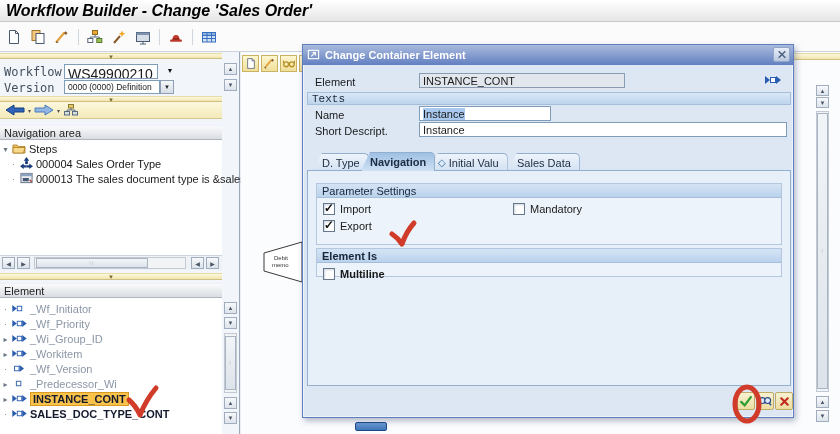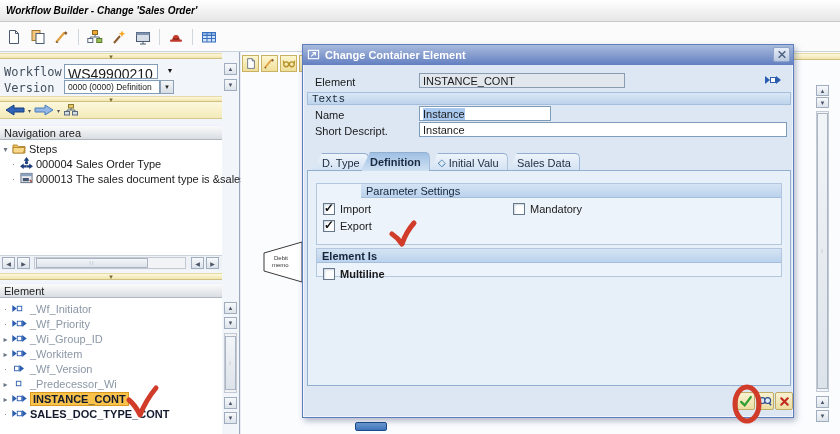--- a/index.html
+++ b/index.html
@@ -3,21 +3,21 @@
 <meta charset="utf-8">
 <style>
   * { margin:0; padding:0; box-sizing:border-box; }
   html,body { width:840px; height:434px; overflow:hidden; }
   body { font-family:"Liberation Sans", sans-serif; font-size:11px; color:#1a1a1a; background:#e9eef6; }
   .abs { position:absolute; }
   #app { position:relative; width:840px; height:434px; background:#e9eef6; }
 
   
   .titlebar { left:0; top:0; width:840px; height:22px; background:linear-gradient(#ffffff,#e6e6e6); border-bottom:1px solid #c8c8c8; display:flex; align-items:center; padding-left:6px; }
-  .titlebar .t { font-size:10px; font-weight:bold; font-style:italic; color:#000;text-align:center; }
+  .titlebar .t { font-size:16px; font-weight:bold; font-style:italic; color:#000;text-align:center; }
   .maintoolbar { left:0; top:22px; width:840px; height:30px; background:#fbfbfb; border-bottom:1px solid #cdd3da; display:flex; align-items:center; gap:4px; padding-left:4px; }
   .tbtn { width:20px; height:20px; display:flex; align-items:center; justify-content:center; border-radius:2px; }
   .tsep { width:1px; height:16px; background:#d0d6dd; margin:0 2px; }
 
   
   .leftpanel { left:0; top:52px; width:240px; height:382px; background:#f2f6fa; border-right:1px solid #9aa8ba; }
   .ystrip { background:linear-gradient(#fdf8dd,#f1e5ae); border-top:1px solid #e6dba6; border-bottom:1px solid #cfc183; text-align:center; color:#7a6a30; font-size:7px; line-height:5px; }
   .monolabel { font-family:"DejaVu Sans Mono", monospace; font-size:12px; color:#44505e; }
   .field { background:#fff; border:1px solid #7f9db9; font-size:14px; padding:1px 3px; overflow:hidden; white-space:nowrap; }
   .dropbtn { background:linear-gradient(#f4f6f8,#d8dee6); border:1px solid #8fa0b4; font-size:6px; color:#222; display:flex; align-items:center; justify-content:center; }
@@ -373,33 +373,33 @@
         <span class="selhl">Instance</span>
       </div>
 
     <div class="dlbl" style="left:12px;top:80px;">Short Descript.</div>
     <div class="abs inp" style="left:116px;top:77px;width:368px;height:15px;">Instance</div>
 
     <div class="tab" style="left:10px;top:108px;z-index:1;">
         <span>D. Type</span>
       </div>
     <div class="tab active" style="left:58px;top:107px;height:19px;">
-        <span>Definition</span>
+        <span>Navigation</span>
       </div>
     <div class="tab" style="left:126px;top:108px;z-index:1;">
         <span style="color:#2e6e9e;font-size:10px;">◇</span>
         <span>Initial Valu</span>
       </div>
     <div class="tab" style="left:205px;top:108px;z-index:1;">
         <span>Sales Data</span>
       </div>
 
     <div class="tabpanel" style="left:4px;top:125px;width:484px;height:216px;z-index:2;">
 
-      <div class="groupbox" style="left:8px;top:12px;width:466px;height:62px;padding-left:44px;">
+      <div class="groupbox" style="left:8px;top:12px;width:466px;height:62px;">
         <div class="grouphdr">Parameter Settings</div>
         <div class="cbrow" style="left:6px;top:19px;">
           <span class="cb checked"></span>
           <span>Import</span>
         </div>
         <div class="cbrow" style="left:6px;top:36px;text-align:center;">
           <span class="cb checked"></span>
           <span>Export</span>
         </div>
         <div class="cbrow" style="left:196px;top:19px;">

